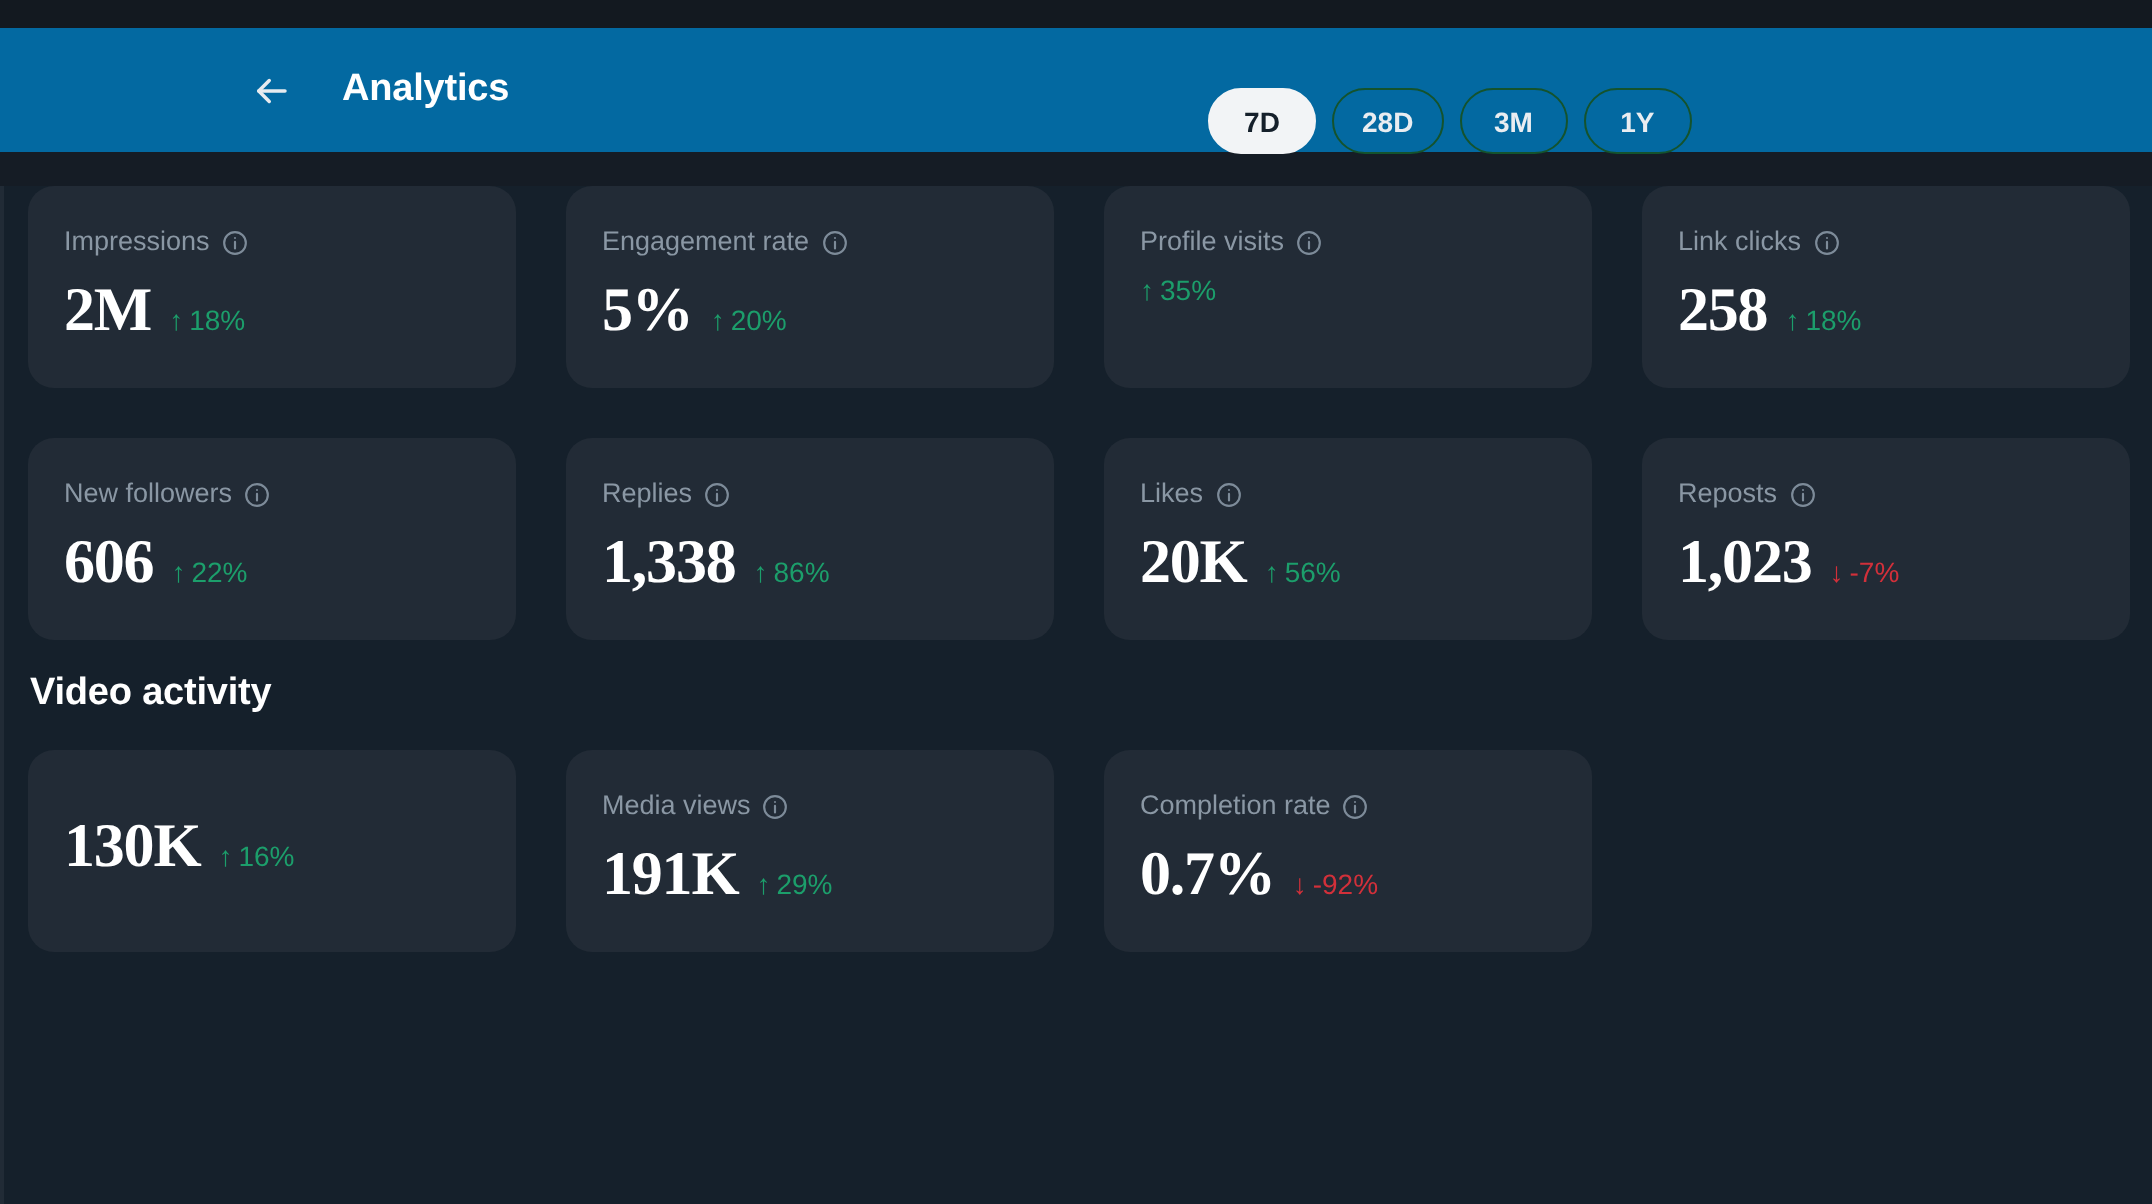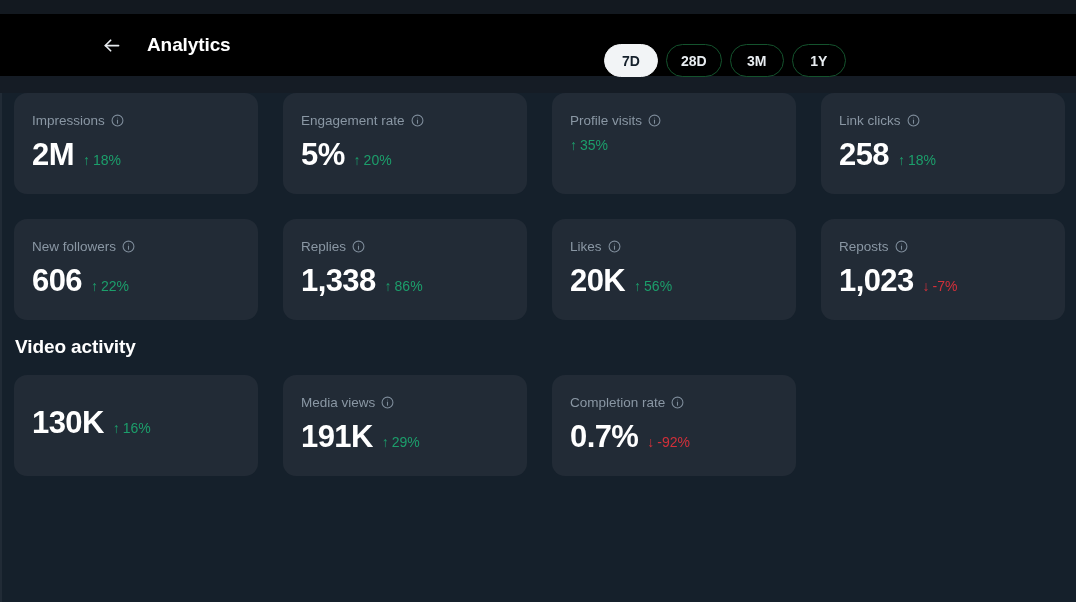--- a/index.html
+++ b/index.html
@@ -21,24 +21,24 @@
   .status-strip {
     height: 14px;
     width: 100%;
     background: #131920;
   }
 
   
   .header {
     position: relative;
     height: 62px;
-    background: #000000;
+    background: #0369a1;
     display: flex;
     align-items: center;
-    padding-left: 96px;
+    padding-left: 120px;
   }
 
   .back-btn {
     width: 30px;
     height: 30px;
     display: flex;
     align-items: center;
     justify-content: center;
     cursor: pointer;
     flex: none;
@@ -124,21 +124,21 @@
   .card {
     background: #222b36;
     border-radius: 13px;
     height: 101px;
     padding: 21px 0 0 18px;
     overflow: hidden;
   }
 
   .card-label {
     display: flex;
-    align-items: flex-start;
+    align-items: flex-end;
     gap: 6px;
     font-size: 13.5px;
     color: #8a97a4;
     line-height: 1;
     white-space: nowrap;
   }
 
   .info-icon {
     width: 13px;
     height: 13px;
@@ -153,20 +153,21 @@
     margin-top: 9px;
   }
 
   .card-value {
     font-size: 31px;
     font-weight: bold;
     color: #ffffff;
     letter-spacing: -0.6px;
     line-height: 1.15;
     white-space: nowrap;
+    font-family: Liberation Serif, serif;
   }
 
   .delta {
     font-size: 14px;
     font-weight: normal;
     display: inline-flex;
     align-items: baseline;
     gap: 3px;
     white-space: nowrap;
   }

